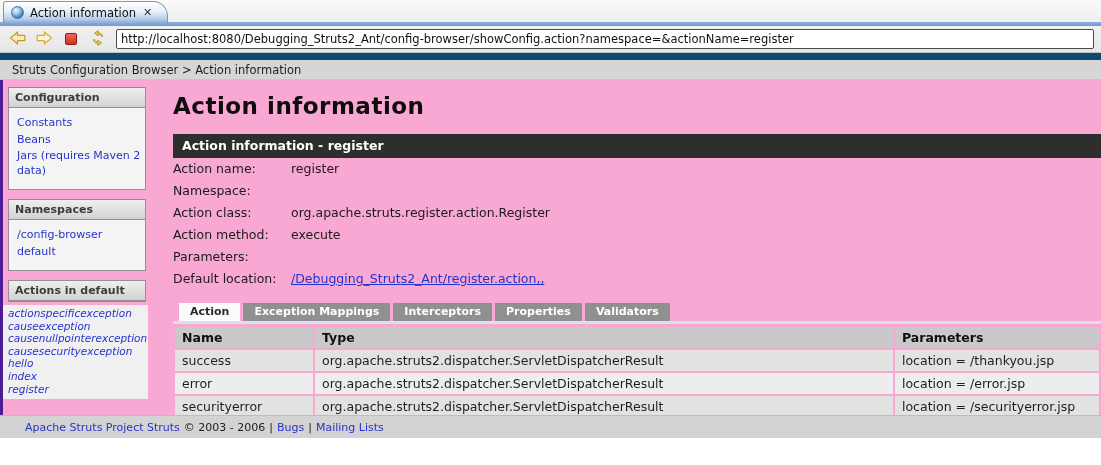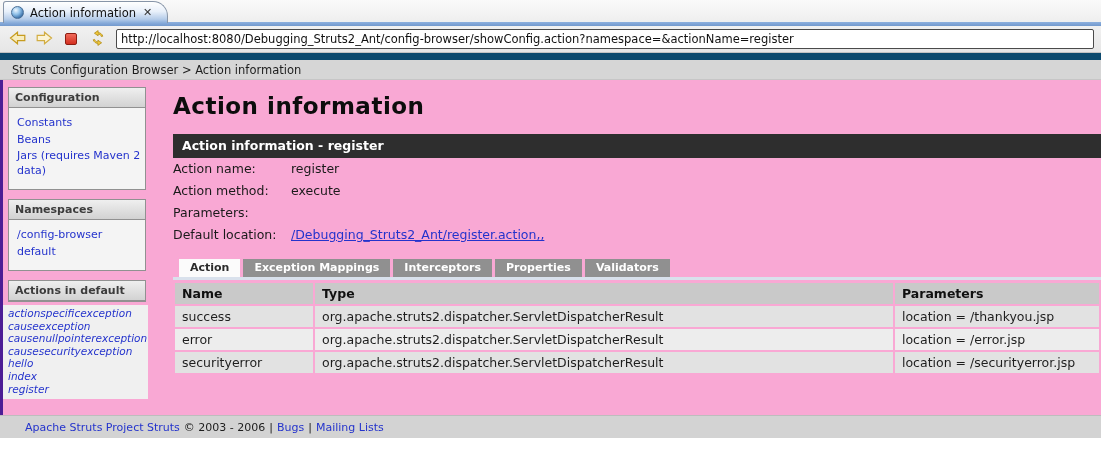--- a/index.html
+++ b/index.html
@@ -72,21 +72,21 @@
   .tab-strip { height: 3px; background: #d9e1ec; }
 
   table.results { width: 100%; border-collapse: separate; border-spacing: 2px;
     margin-top: 1px; font-size: 12.5px; }
   table.results th { background: #c9c9c9; color: #101010; text-align: left; font-weight: bold;
     padding: 3px 7px; }
   table.results td { padding: 3px 7px; color: #1e1e1e; }
   table.results tr.odd td { background: #e2e2e2; }
   table.results tr.even td { background: #ededed; }
   .col-name { width: 138px; }
-  .col-params { width: 204px; }
+  .col-params { width: 204px; border-radius: 8px; }
 
   
   .footer-bar { height: 23px; background: #d3d3d3; border-top: 1px solid #bdbdbd;
     display: flex; align-items: center; gap: 4px; font-size: 11px; color: #1d1d1d;
     padding-left: 25px; }
   .footer-bar a { color: #2433cc; text-decoration: none; cursor: pointer; }
 </style>
 </head>
 <body>
 
@@ -169,20 +169,26 @@
 
   <div class="main">
     <div class="page-title">Action information</div>
     <div class="panel-header">Action information - register</div>
 
     <div class="fields">
       <div class="field-row">
         <span class="field-label">Action name:</span><span class="field-value">register</span>
       </div>
       <div class="field-row">
+        <span class="field-label">Namespace:</span><span class="field-value"></span>
+      </div>
+      <div class="field-row">
+        <span class="field-label">Action class:</span><span class="field-value">org.apache.struts.register.action.Register</span>
+      </div>
+      <div class="field-row">
         <span class="field-label">Action method:</span><span class="field-value">execute</span>
       </div>
       <div class="field-row">
         <span class="field-label">Parameters:</span><span class="field-value"></span>
       </div>
       <div class="field-row">
         <span class="field-label">Default location:</span><a class="loc-link">/Debugging_Struts2_Ant/register.action,,</a>
       </div>
     </div>
 

